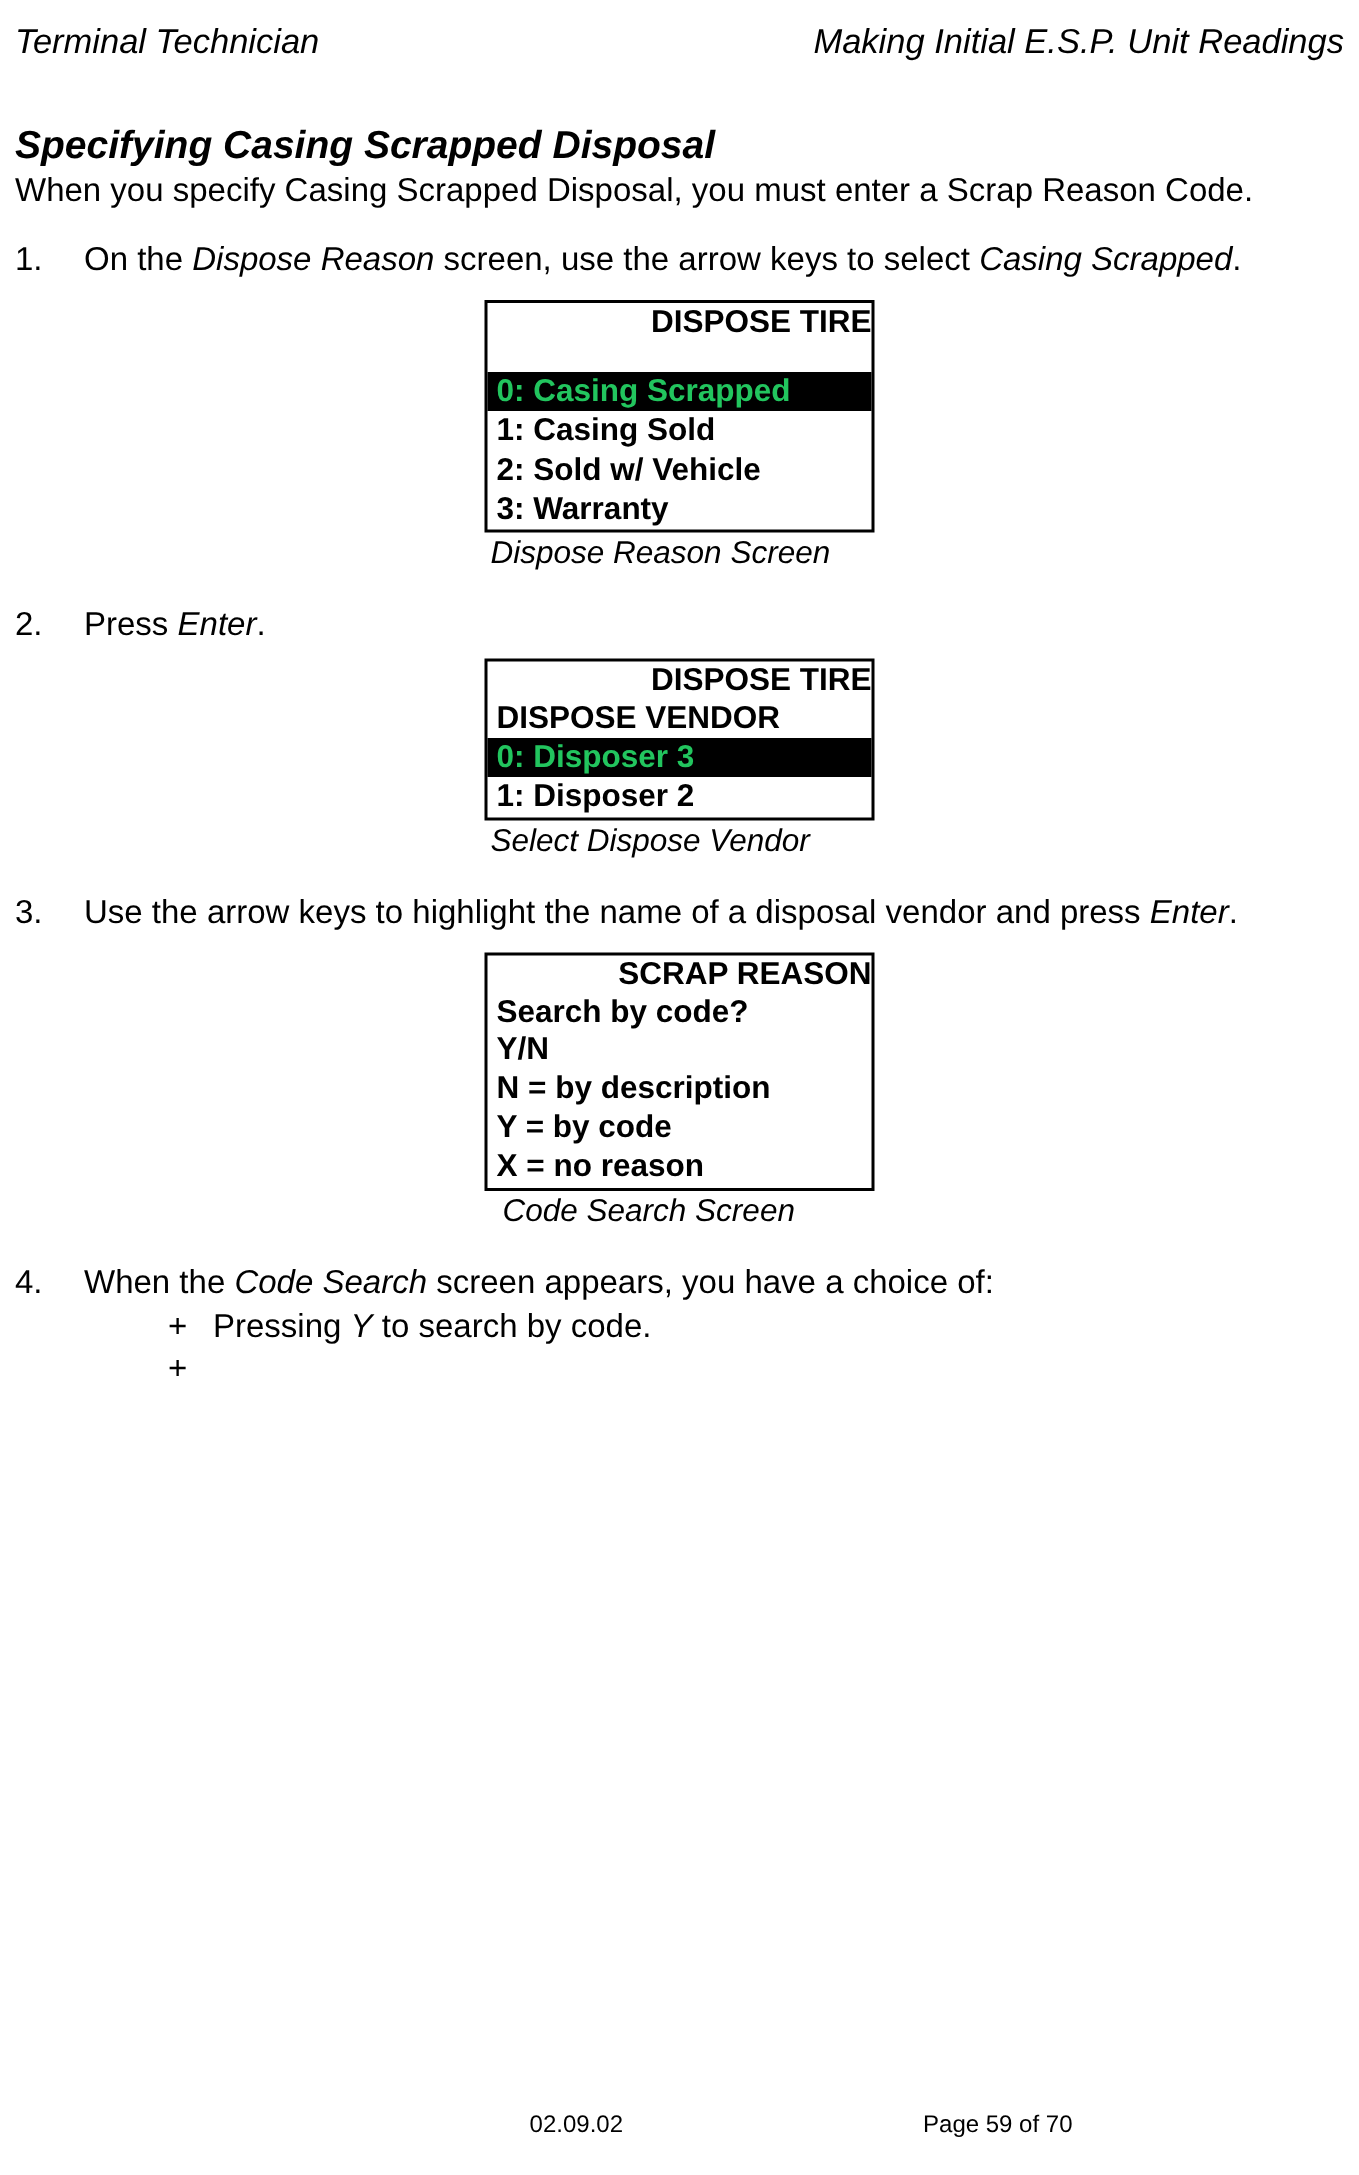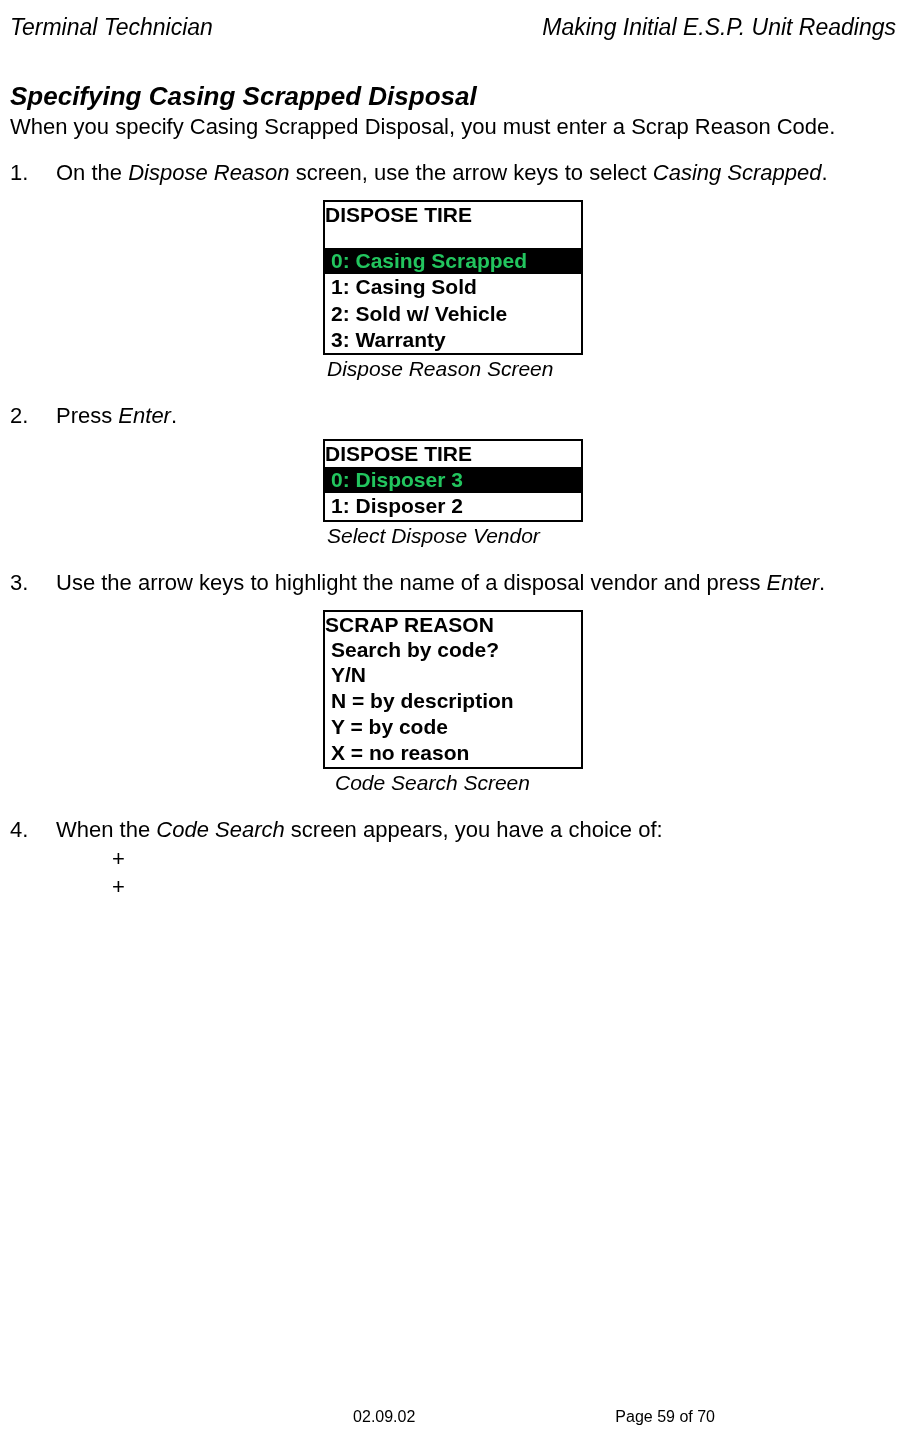--- a/index.html
+++ b/index.html
@@ -40,21 +40,21 @@
     }
     .step-body { flex: 1; }
     .step-body .italic { font-style: italic; text-align: center; }
     .screen-box {
       border: 2px solid #000;
       width: 260px;
       margin: 10px auto 0 auto;
       font-family: Arial, Helvetica, sans-serif;
     }
     .screen-title-centered {
-      text-align: left;
+      text-align: right;
       font-weight: bold;
       font-size: 21px;
       padding: 1px 0;
     }
     .screen-subhead {
       font-weight: bold;
       font-size: 21px;
       padding: 0 6px 1px 6px;
     }
     .screen-subhead-pad {
@@ -140,20 +140,21 @@
 
 <div class="step">
   <div class="step-num">2.</div>
   <div class="step-body">
     <span>Press </span><span class="italic">Enter</span><span>.</span>
   </div>
 </div>
 
 <div class="screen-box" style="margin-top:-4px;">
   <div class="screen-title-centered">DISPOSE TIRE</div>
+  <div class="screen-subhead">DISPOSE VENDOR</div>
   <div class="screen-row highlighted">0: Disposer 3</div>
   <div class="screen-row">1: Disposer 2</div>
 </div>
 <div class="screen-caption">Select Dispose Vendor</div>
 
 <div class="step">
   <div class="step-num">3.</div>
   <div class="step-body">
     <span>Use the arrow keys to highlight the name of a disposal vendor and press </span><span class="italic">Enter</span><span>.</span>
   </div>
@@ -169,20 +170,23 @@
 </div>
 <div class="screen-caption indent">Code Search Screen</div>
 
 <div class="step" style="margin-bottom:2px;">
   <div class="step-num">4.</div>
   <div class="step-body">
     <span>When the </span><span class="italic">Code Search</span><span> screen appears, you have a choice of:</span>
     <div class="sublist">
       <div class="sub-row">
         <div class="sub-bullet">+</div>
+        <div>
+          <span>Pressing </span><span class="italic">Y</span><span> to search by code.</span>
+        </div>
       </div>
       <div class="sub-row">
         <div class="sub-bullet">+</div>
       </div>
     </div>
   </div>
 </div>
 
 <div class="footer-row">
   <span class="footer-date">02.09.02</span>

